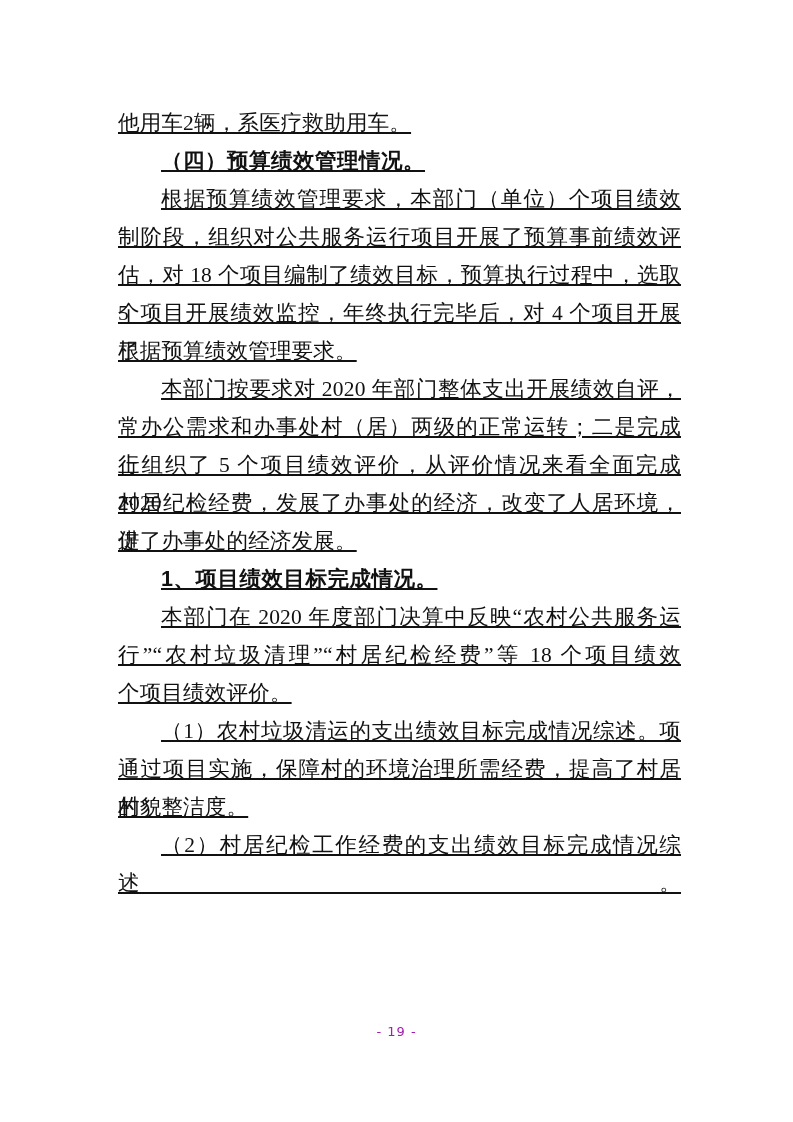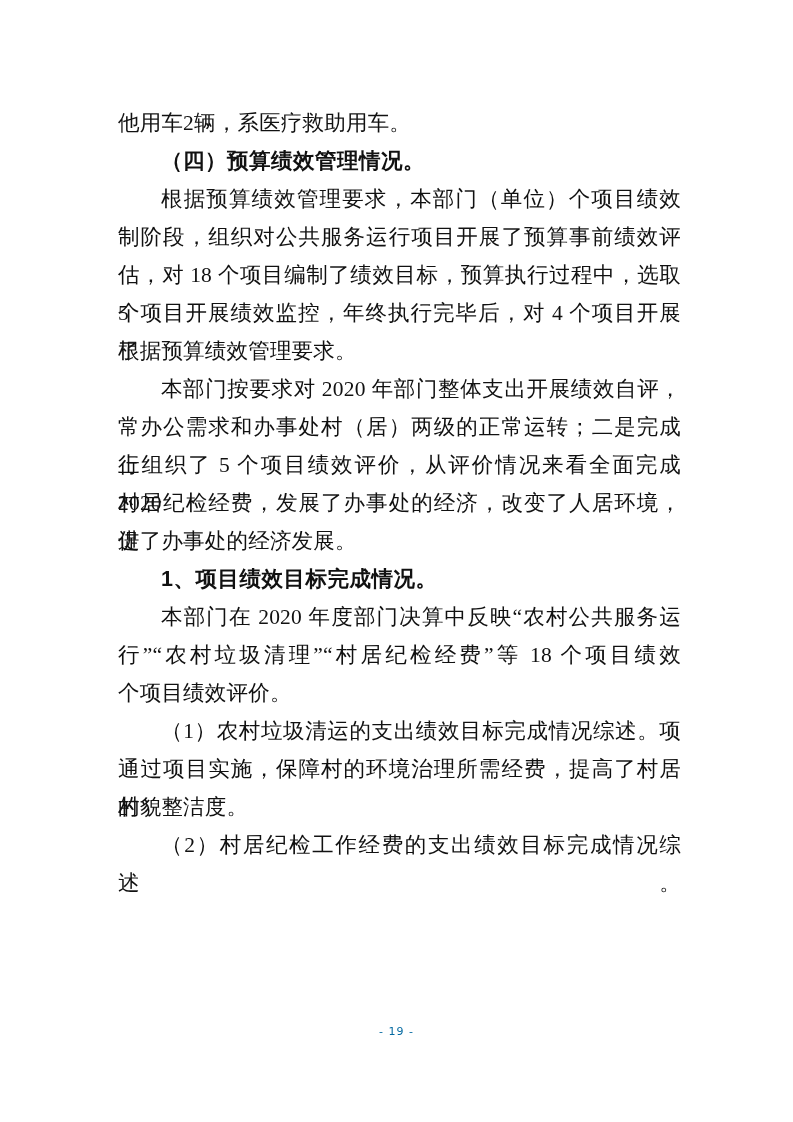--- a/index.html
+++ b/index.html
@@ -14,20 +14,21 @@
     background: #ffffff;
     overflow: hidden;
     color: #111111;
     font-family: "Liberation Serif", "DejaVu Serif", serif;
   }
   .page-body {
     position: absolute;
     left: 118px;
     top: 104px;
     width: 563px;
+    text-decoration: underline;
   }
   .line {
     height: 38px;
     line-height: 38px;
     font-size: 21.5px;
     text-align: left;
     letter-spacing: 0.2px;
   }
   .line.justify {
     text-align: justify;
@@ -41,24 +42,24 @@
     font-weight: 700;
     font-family: "Liberation Sans", "DejaVu Sans", sans-serif;
     letter-spacing: 0.5px;
   }
   .page-footer {
     position: absolute;
     top: 1023px;
     left: 0;
     width: 100%;
     text-align: center;
-    font-size: 11px;
+    font-size: 13px;
     line-height: 18px;
     letter-spacing: 1px;
-    color: #0369a1;
+    color: #a21caf;
     font-family: "DejaVu Sans", "Liberation Sans", sans-serif;
   }
 </style>
 </head>
 <body>
 
 <div class="page">
   <div class="page-body" id="page-body">
       <div class="line">他用车2辆，系医疗救助用车。</div>
       <div class="line heading indent">（四）预算绩效管理情况。</div>

